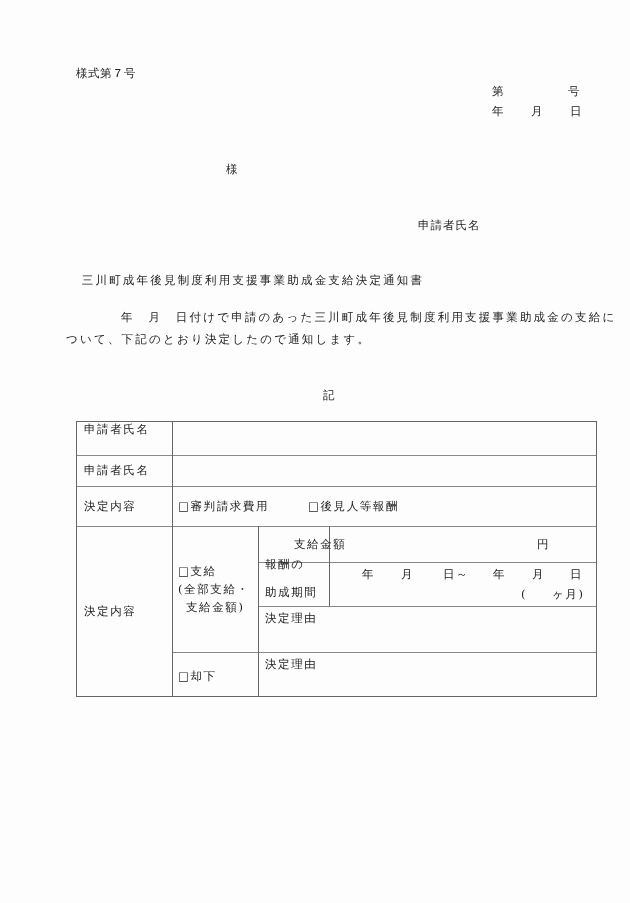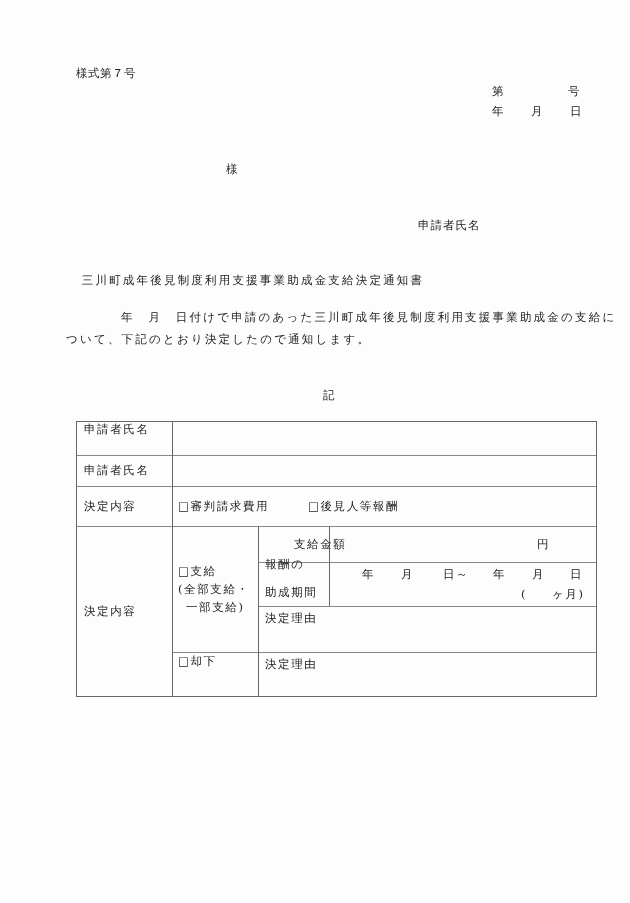--- a/index.html
+++ b/index.html
@@ -64,36 +64,36 @@
   <div class="field" style="left:96px; top:34px; width:423px; height:30px;"></div>
 
   <div class="cell-text" style="left:7px; top:77px;">決定内容</div>
   <div class="cell-text" style="left:101px; top:77px;">□審判請求費用</div>
   <div class="cell-text" style="left:231px; top:77px;text-align:center;">□後見人等報酬</div>
 
   <div class="cell-text" style="left:7px; top:182px;">決定内容</div>
 
   <div class="cell-text" style="left:101px; top:142px;">□支給</div>
   <div class="cell-text" style="left:101px; top:160px;">(全部支給・</div>
-  <div class="cell-text" style="left:109px; top:178px;">一部支給)</div>
+  <div class="cell-text" style="left:109px; top:178px;">支給金額)</div>
 
   <div class="cell-text" style="left:188px; top:115px;margin-left:29px;">支給金額</div>
   <div class="cell-text" style="left:460px; top:115px;">円</div>
   <div class="field" style="left:253px; top:105px; width:266px; height:35px;"></div>
 
   <div class="cell-text" style="left:188px; top:135px;">報酬の</div>
   <div class="cell-text" style="left:188px; top:163px;">助成期間</div>
   <div class="cell-text" style="left:285px; top:145px;">年</div>
   <div class="cell-text" style="left:324px; top:145px;">月</div>
   <div class="cell-text" style="left:366px; top:145px;">日～</div>
   <div class="cell-text" style="left:416px; top:145px;">年</div>
   <div class="cell-text" style="left:455px; top:145px;">月</div>
   <div class="cell-text" style="left:493px; top:145px;">日</div>
   <div class="cell-text" style="left:444px; top:165px;">(</div>
   <div class="cell-text" style="left:475px; top:165px;">ヶ月)</div>
 
   <div class="cell-text" style="left:188px; top:189px;">決定理由</div>
   <div class="field" style="left:182px; top:185px; width:337px; height:45px;"></div>
 
-  <div class="cell-text" style="left:101px; top:232px;">□却下</div>
+  <div class="cell-text" style="left:101px; top:247px;">□却下</div>
   <div class="cell-text" style="left:188px; top:235px;">決定理由</div>
   <div class="field" style="left:182px; top:231px; width:337px; height:43px;"></div>
 </div>
 
 </body></html>

